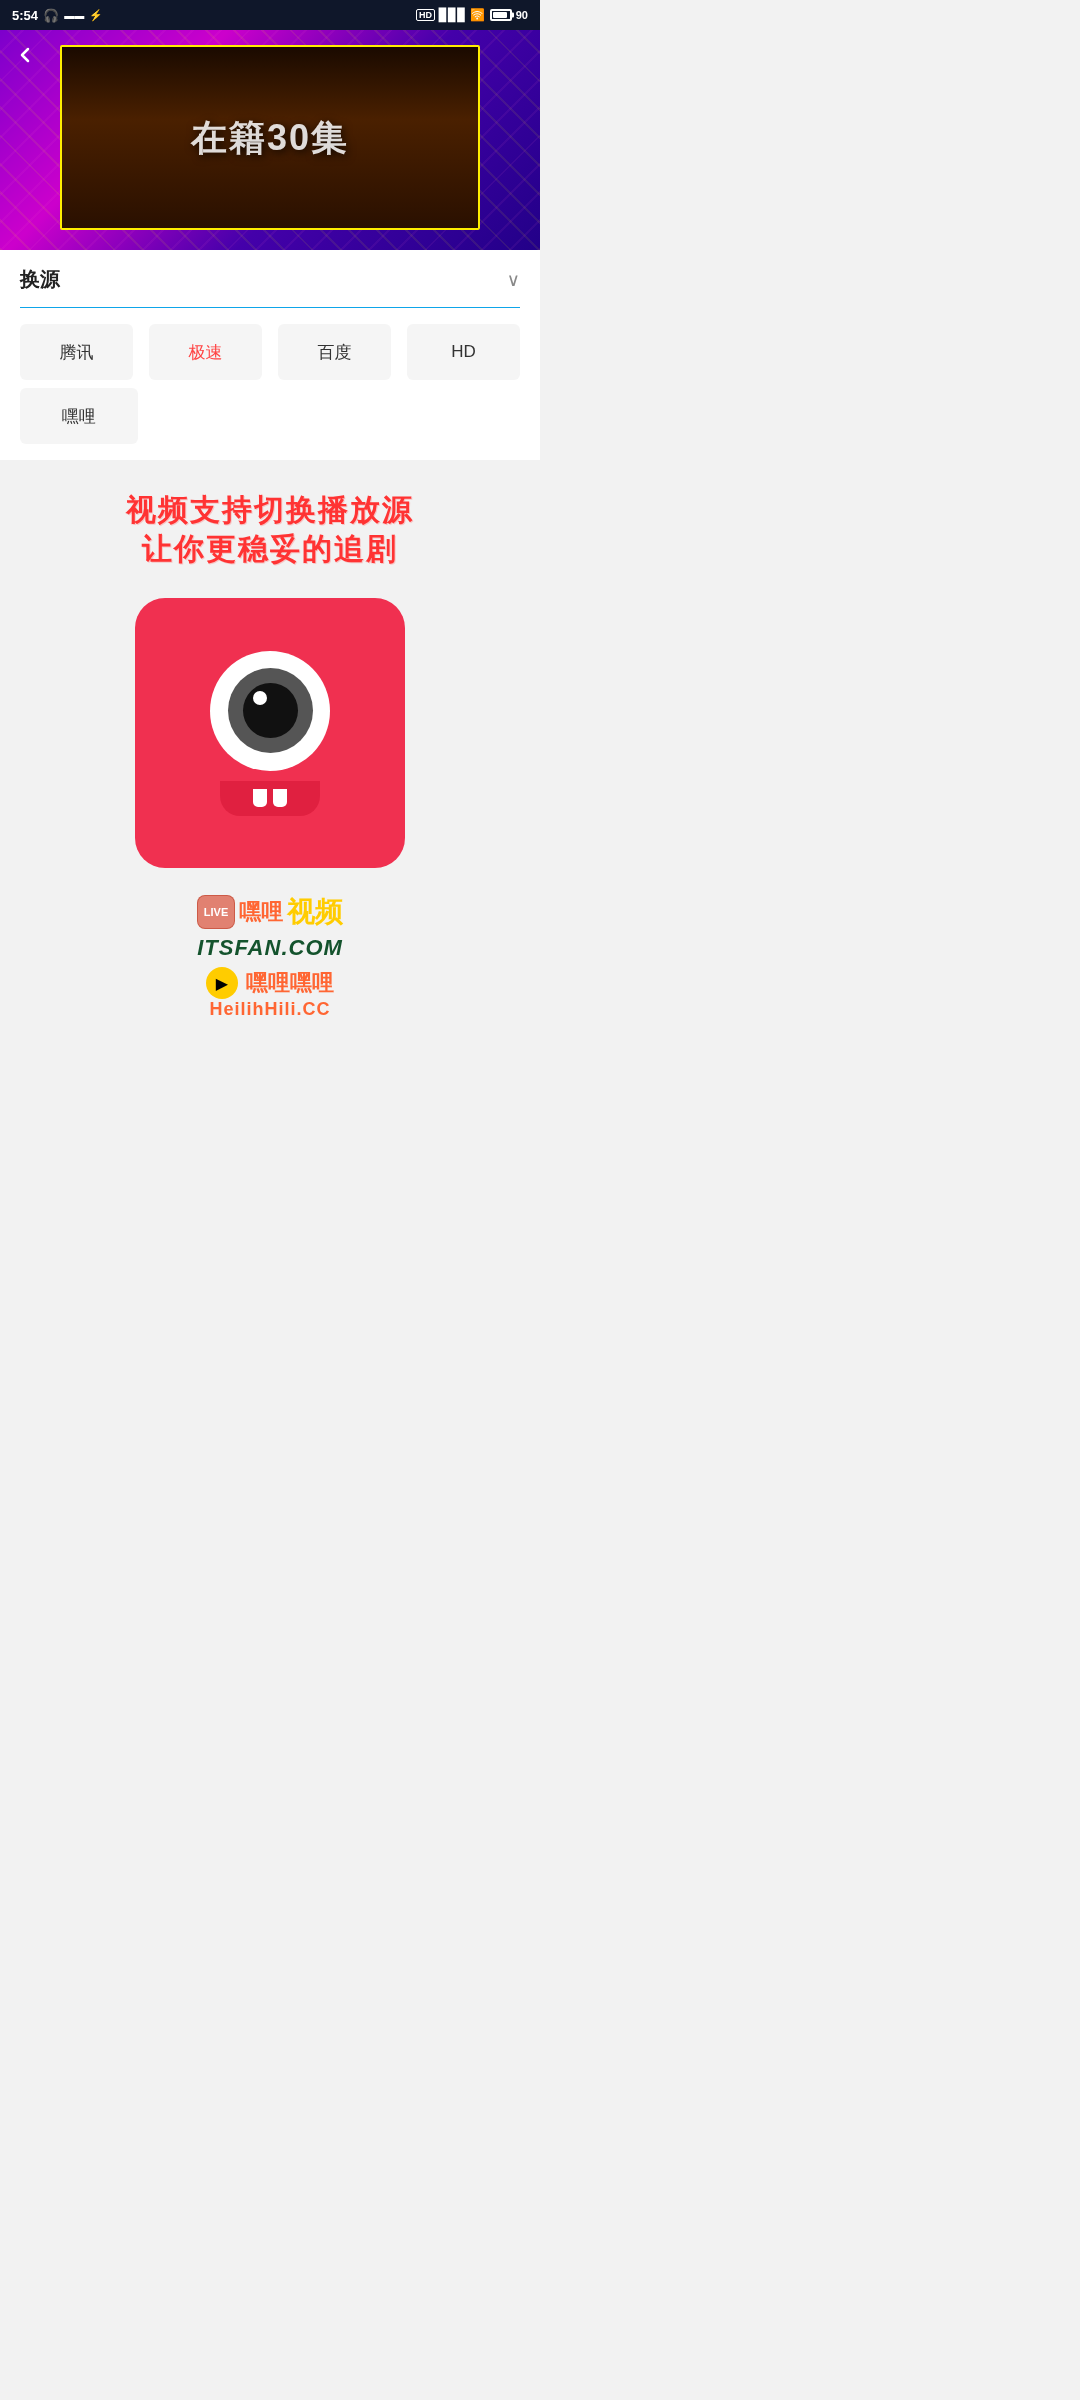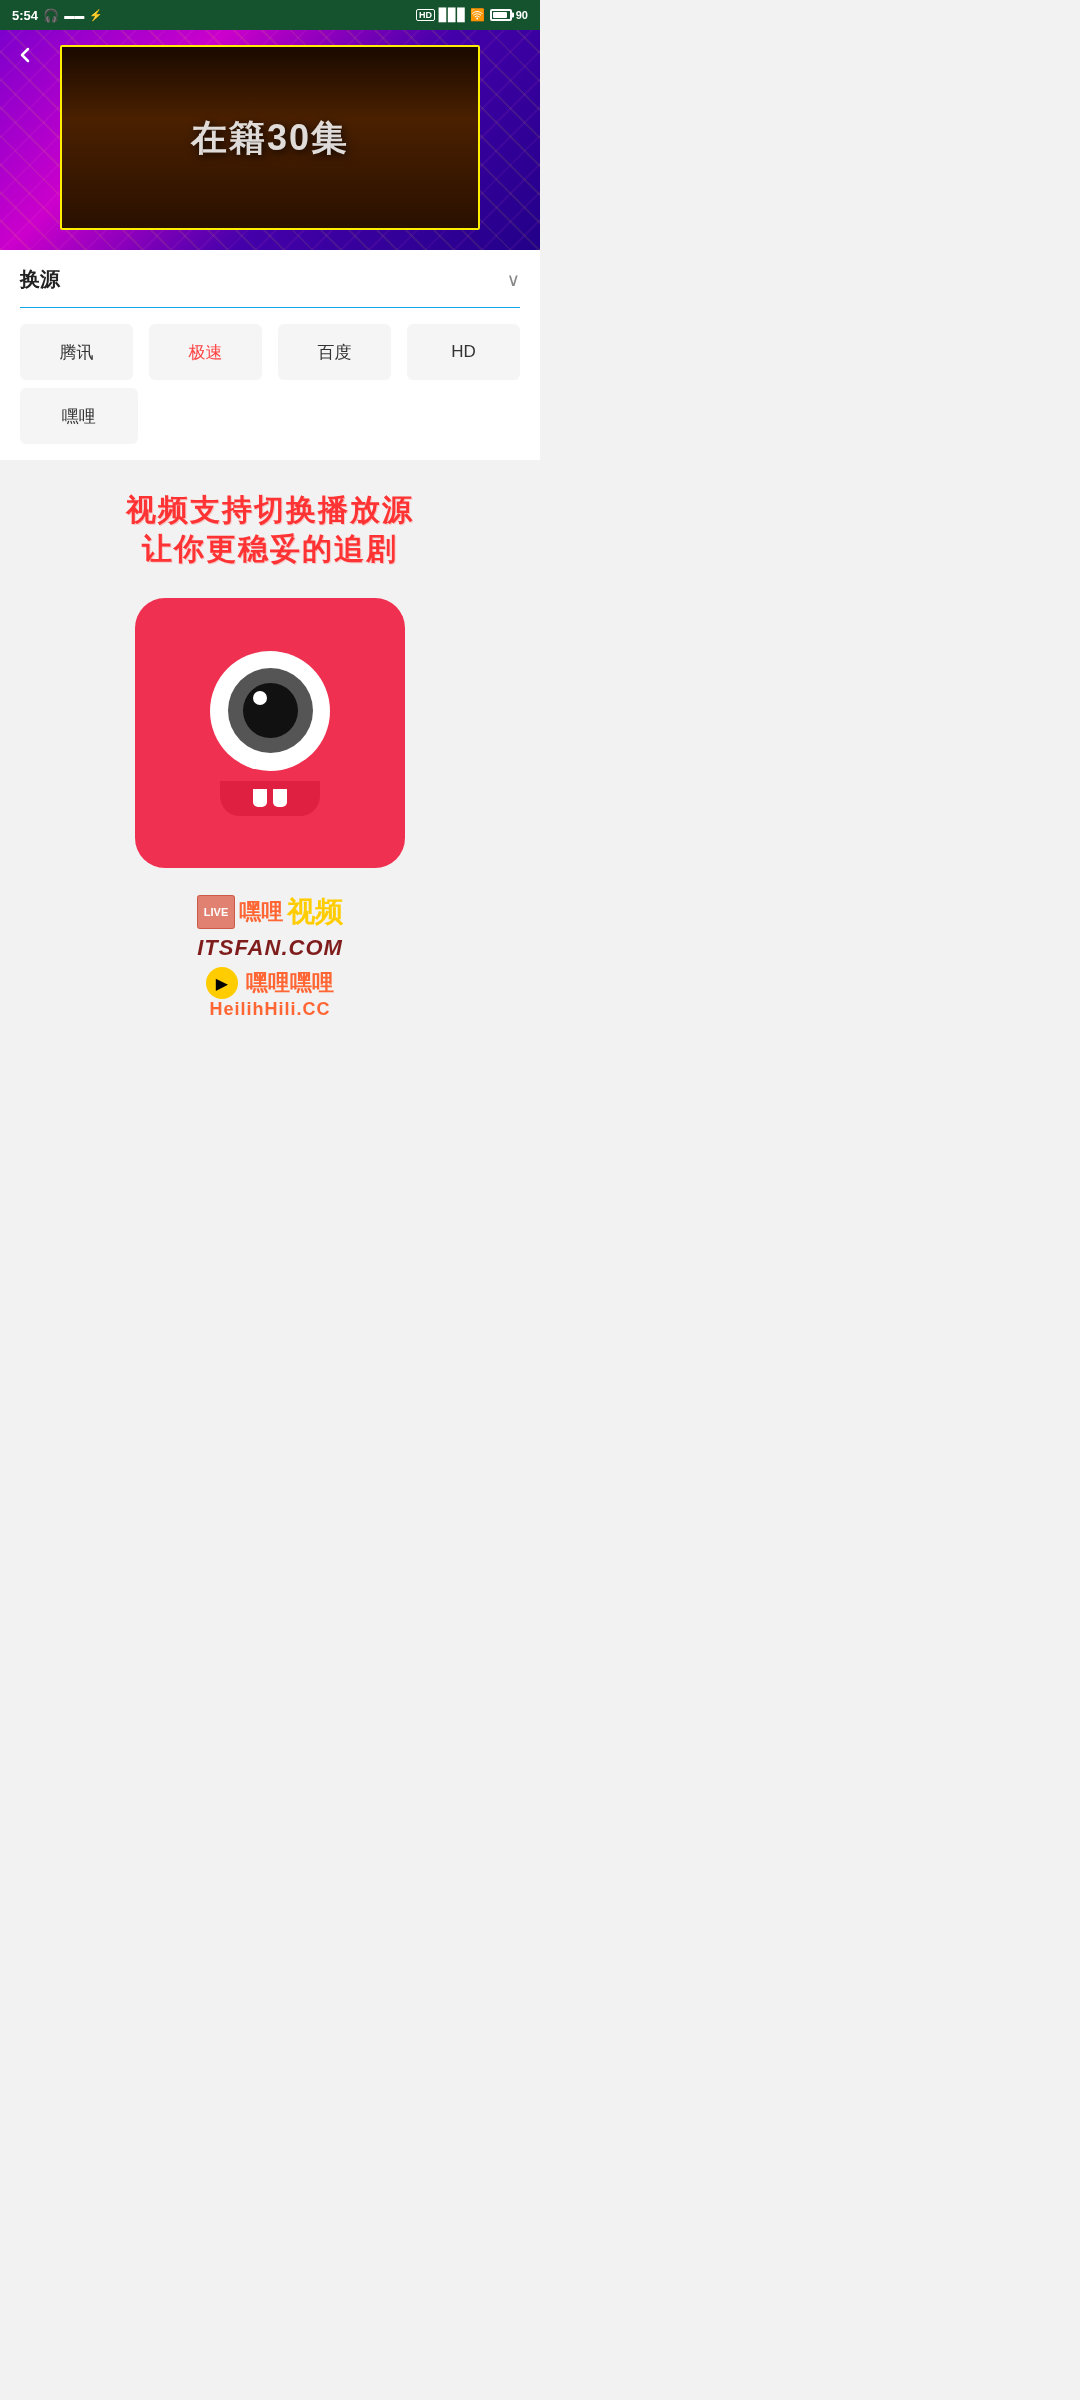--- a/index.html
+++ b/index.html
@@ -9,21 +9,21 @@
       min-height: 1200px;
       background: #f2f2f2;
       font-family: 'PingFang SC', 'Microsoft YaHei', sans-serif;
       overflow-x: hidden;
     }
 
     
     .status-bar {
       width: 100%;
       height: 30px;
-      background: #14532d;
+      background: #0f172a;
       display: flex;
       align-items: center;
       justify-content: space-between;
       padding: 0 12px;
       color: #fff;
       font-size: 13px;
       font-weight: 600;
     }
     .status-left { display: flex; align-items: center; gap: 5px; }
     .status-right { display: flex; align-items: center; gap: 4px; font-size: 12px; }
@@ -298,37 +298,37 @@
       justify-content: center;
       gap: 4px;
       margin-bottom: 4px;
     }
     .live-badge {
       background: rgba(220,100,80,0.8);
       color: #fff;
       font-size: 11px;
       font-weight: bold;
       padding: 10px 6px;
-      border-radius: 3px;
+      border-radius: 8px;
       border: 1px solid rgba(200,80,60,0.8);
     }
     .brand-nili {
       font-size: 22px;
       font-weight: 700;
       color: #ff6633;
     }
     .brand-video {
       font-size: 28px;
       font-weight: 900;
       color: #ffcc00;
     }
     .brand-itsfan {
       font-size: 22px;
       font-weight: 700;
-      color: #7f1d1d;
+      color: #14532d;
       letter-spacing: 1px;
       font-style: italic;
     }
     .brand-line3 {
       display: flex;
       align-items: center;
       justify-content: center;
       gap: 8px;
       margin-top: 6px;
     }

